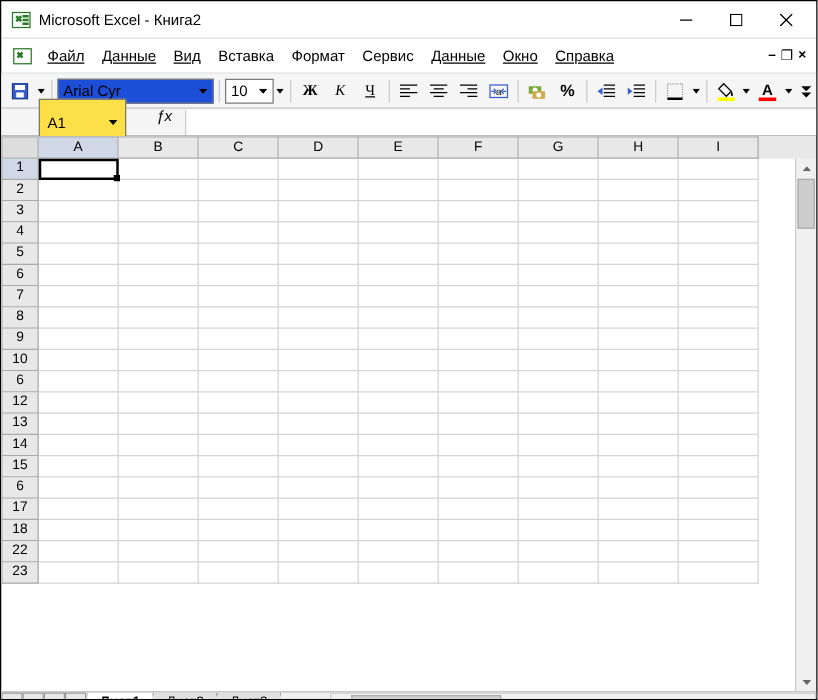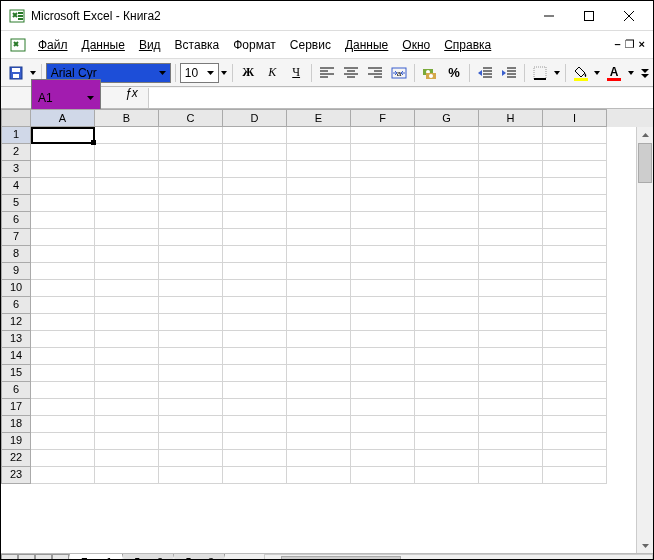--- a/index.html
+++ b/index.html
@@ -17,21 +17,21 @@
 .menubar .doc-win span { cursor: pointer; font-family: Arial; font-size: 11px; }
 .toolbar { height: 28px; display: flex; align-items: center; padding: 0 4px; border-bottom: 1px solid #bbb; background: #f5f5f5; gap: 2px; }
 .toolbar .tb-btn { min-width: 22px; height: 22px; display: flex; align-items: center; justify-content: center; cursor: pointer; padding: 0 2px; }
 .toolbar .sep { width: 1px; height: 18px; background: #ccc; margin: 0 2px; }
 .toolbar .dd-arrow { width: 8px; display: flex; align-items: center; justify-content: center; cursor: pointer; }
 .font-select { height: 20px; width: 130px; border: 1px solid #7a7a7a; background: #1d4ed8; display: flex; align-items: center; padding: 0 4px; cursor: pointer; }
 .font-select .dd { margin-left: auto; }
 .size-select { height: 20px; width: 40px; border: 1px solid #7a7a7a; background: #fff; display: flex; align-items: center; padding: 0 4px; cursor: pointer; }
 .size-select .dd { margin-left: auto; }
 .namebox-row { height: 22px; display: flex; align-items: center; border-bottom: 1px solid #bbb; background: #f5f5f5; }
-.namebox { width: 70px; height: 20px; border: 1px solid #7a7a7a; background: #a21caf; display: flex; align-items: center; padding: 18px 6px; margin-left: 30px; cursor: text; }
+.namebox { width: 70px; height: 20px; border: 1px solid #7a7a7a; background: #fde047; display: flex; align-items: center; padding: 18px 6px; margin-left: 30px; cursor: text; }
 .namebox .dd { margin-left: auto; cursor: pointer; }
 .fx-label { font-style: italic; margin: 0 10px 10px 24px; }
 .formula-bar { flex: 1; height: 20px; background: #fff; border-left: 1px solid #ccc; }
 .grid-area { position: relative; height: 444px; overflow: hidden; }
 .col-headers { display: flex; height: 18px; background: #e8e8e8; }
 .corner { width: 30px; border: 1px solid #aaa; background: #ddd; }
 .col-header { width: 64px; border: 1px solid #aaa; border-left: none; text-align: center; font-size: 11px; line-height: 16px; background: #e8e8e8; cursor: pointer; }
 .col-header.sel { background: #d0d8e8; }
 .row-line { display: flex; height: 17px; }
 .row-header { width: 30px; border: 1px solid #aaa; border-top: none; text-align: center; font-size: 11px; line-height: 15px; background: #e8e8e8; cursor: pointer; }
@@ -489,32 +489,20 @@
         <div class="cell"></div>
         <div class="cell"></div>
         <div class="cell"></div>
         <div class="cell"></div>
         <div class="cell"></div>
         <div class="cell"></div>
         <div class="cell"></div>
         <div class="cell"></div>
       </div>
       <div class="row-line">
-        <div class="row-header">19</div>
-        <div class="cell"></div>
-        <div class="cell"></div>
-        <div class="cell"></div>
-        <div class="cell"></div>
-        <div class="cell"></div>
-        <div class="cell"></div>
-        <div class="cell"></div>
-        <div class="cell"></div>
-        <div class="cell"></div>
-      </div>
-      <div class="row-line">
         <div class="row-header">22</div>
         <div class="cell"></div>
         <div class="cell"></div>
         <div class="cell"></div>
         <div class="cell"></div>
         <div class="cell"></div>
         <div class="cell"></div>
         <div class="cell"></div>
         <div class="cell"></div>
         <div class="cell"></div>

